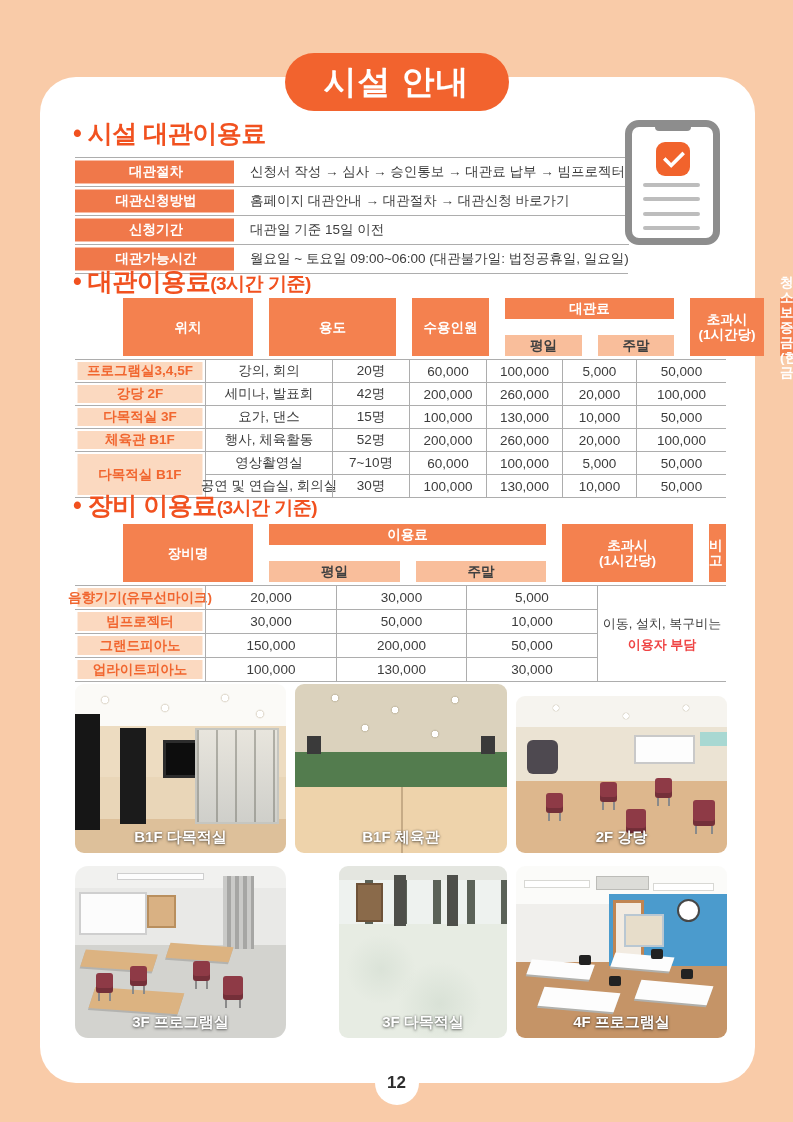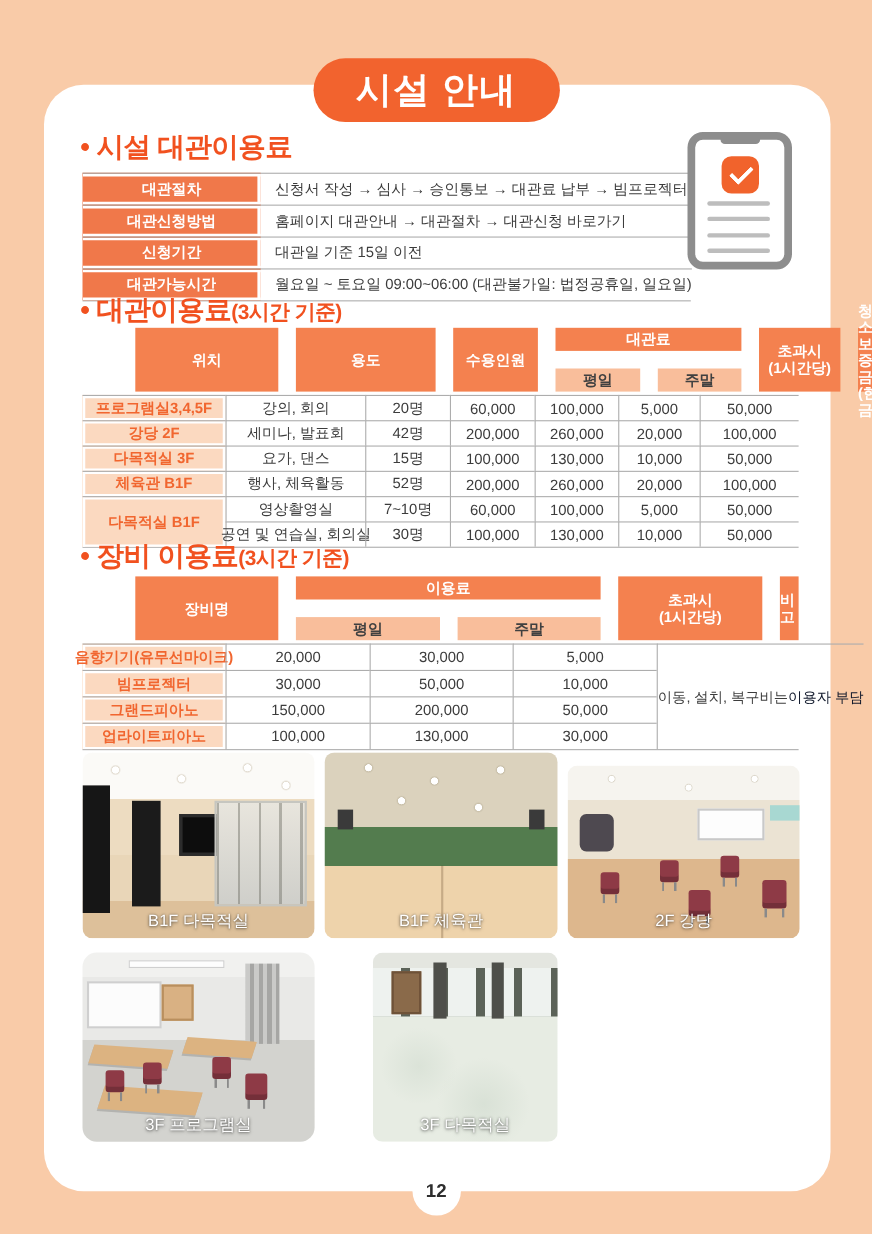--- a/index.html
+++ b/index.html
@@ -92,33 +92,33 @@
   .cell-label{
     background:#FBD9C0;color:#F1662F;font-weight:bold;
     box-shadow:inset 2.5px 0 0 #fff,inset -2.5px 0 0 #fff,inset 0 2px 0 #fff,inset 0 -2px 0 #fff;
   }
   .fee-head,.fee-body{grid-template-columns:130px 127px 77px 77px 76px 74px 1fr;}
   .fee-wrap{position:absolute;left:35px;top:221px;width:651px;}
   .fee-body{grid-auto-rows:23px;}
   .eq-head,.eq-body{grid-template-columns:130px 131px 130px 131px 1fr;}
   .eq-wrap{position:absolute;left:35px;top:447px;width:651px;}
   .eq-body{grid-auto-rows:24px;}
-  .note-cell{flex-direction:row;line-height:21px;font-size:13px;}
-  .note-l2{color:#0f172a;font-weight:normal;}
+  .note-cell{flex-direction:column;line-height:21px;font-size:13px;}
+  .note-l2{color:#ef4444;font-weight:bold;}
 
   
   .photos{
     position:absolute;left:35px;top:607px;
     display:grid;grid-template-columns:211px 212px 211px;grid-template-rows:169px 172px;
     gap:13px 9px;
   }
   .photo{position:relative;border-radius:9px;overflow:hidden;}
   .photo-label{
     position:absolute;bottom:6px;left:0;width:100%;text-align:center;
-    color:#fff;font-weight:normal;font-size:15px;z-index:3;
+    color:#fff;font-weight:bold;font-size:15px;z-index:3;
     text-shadow:0 1px 3px rgba(0,0,0,.5),0 0 2px rgba(0,0,0,.4);
   }
   .shape{position:absolute;}
 
   .p1{background:
     radial-gradient(circle 5px at 30px 16px,#fff 0 3px,#e3ddd2 3.5px,transparent 5px),
     radial-gradient(circle 5px at 90px 24px,#fff 0 3px,#e3ddd2 3.5px,transparent 5px),
     radial-gradient(circle 5px at 150px 14px,#fff 0 3px,#e3ddd2 3.5px,transparent 5px),
     radial-gradient(circle 5px at 185px 30px,#fff 0 3px,#e3ddd2 3.5px,transparent 5px),
     linear-gradient(180deg,#fbfaf7 0 25%,#eddcc1 25% 55%,#e9d6b8 55% 80%,#ddc09a 80% 100%);}
@@ -373,20 +373,38 @@
     </div>
 
     <div class="photo p5">
       <div class="shape p5-glass"></div>
       <div class="shape p5-doors"></div>
       <div class="shape p5-pillar1"></div>
       <div class="shape p5-pillar2"></div>
       <div class="photo-label">3F 다목적실</div>
     </div>
 
+    <div class="photo p6">
+      <div class="shape p6-blue"></div>
+      <div class="shape p6-lightbar1"></div>
+      <div class="shape p6-lightbar2"></div>
+      <div class="shape p6-ac"></div>
+      <div class="shape p6-door"></div>
+      <div class="shape p6-clock"></div>
+      <div class="shape p6-boardb"></div>
+      <div class="shape p6-table" style="left:6%;top:56%;width:30%;height:9%"></div>
+      <div class="shape p6-table" style="left:46%;top:52%;width:28%;height:8%"></div>
+      <div class="shape p6-table" style="left:12%;top:72%;width:36%;height:11%"></div>
+      <div class="shape p6-table" style="left:58%;top:68%;width:34%;height:11%"></div>
+      <div class="shape p6-chair" style="left:30%;top:52%"></div>
+      <div class="shape p6-chair" style="left:64%;top:48%"></div>
+      <div class="shape p6-chair" style="left:44%;top:64%"></div>
+      <div class="shape p6-chair" style="left:78%;top:60%"></div>
+      <div class="photo-label">4F 프로그램실</div>
+    </div>
 
   </div>
 </div>
 
 <div class="pill">
   <span>시설 안내</span>
 </div>
 
 <div class="page-circle">
   <span>12</span>

